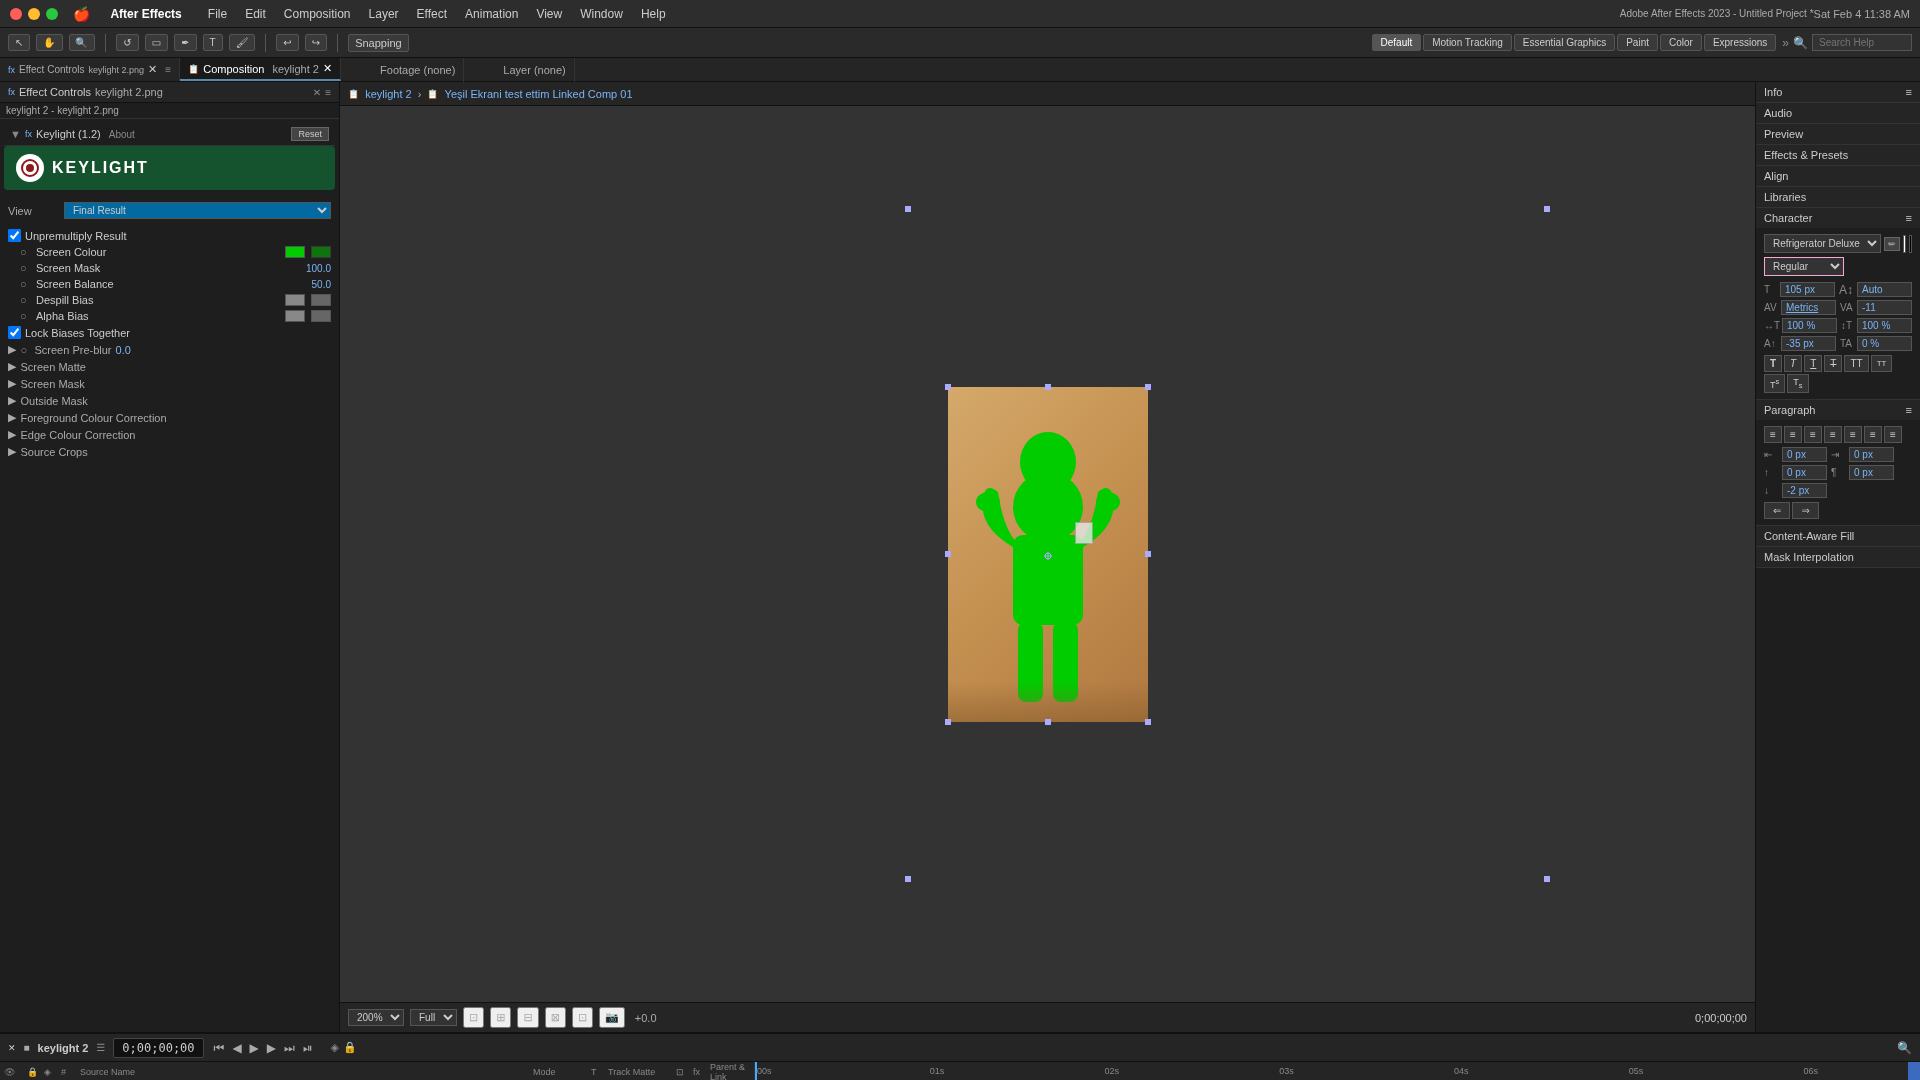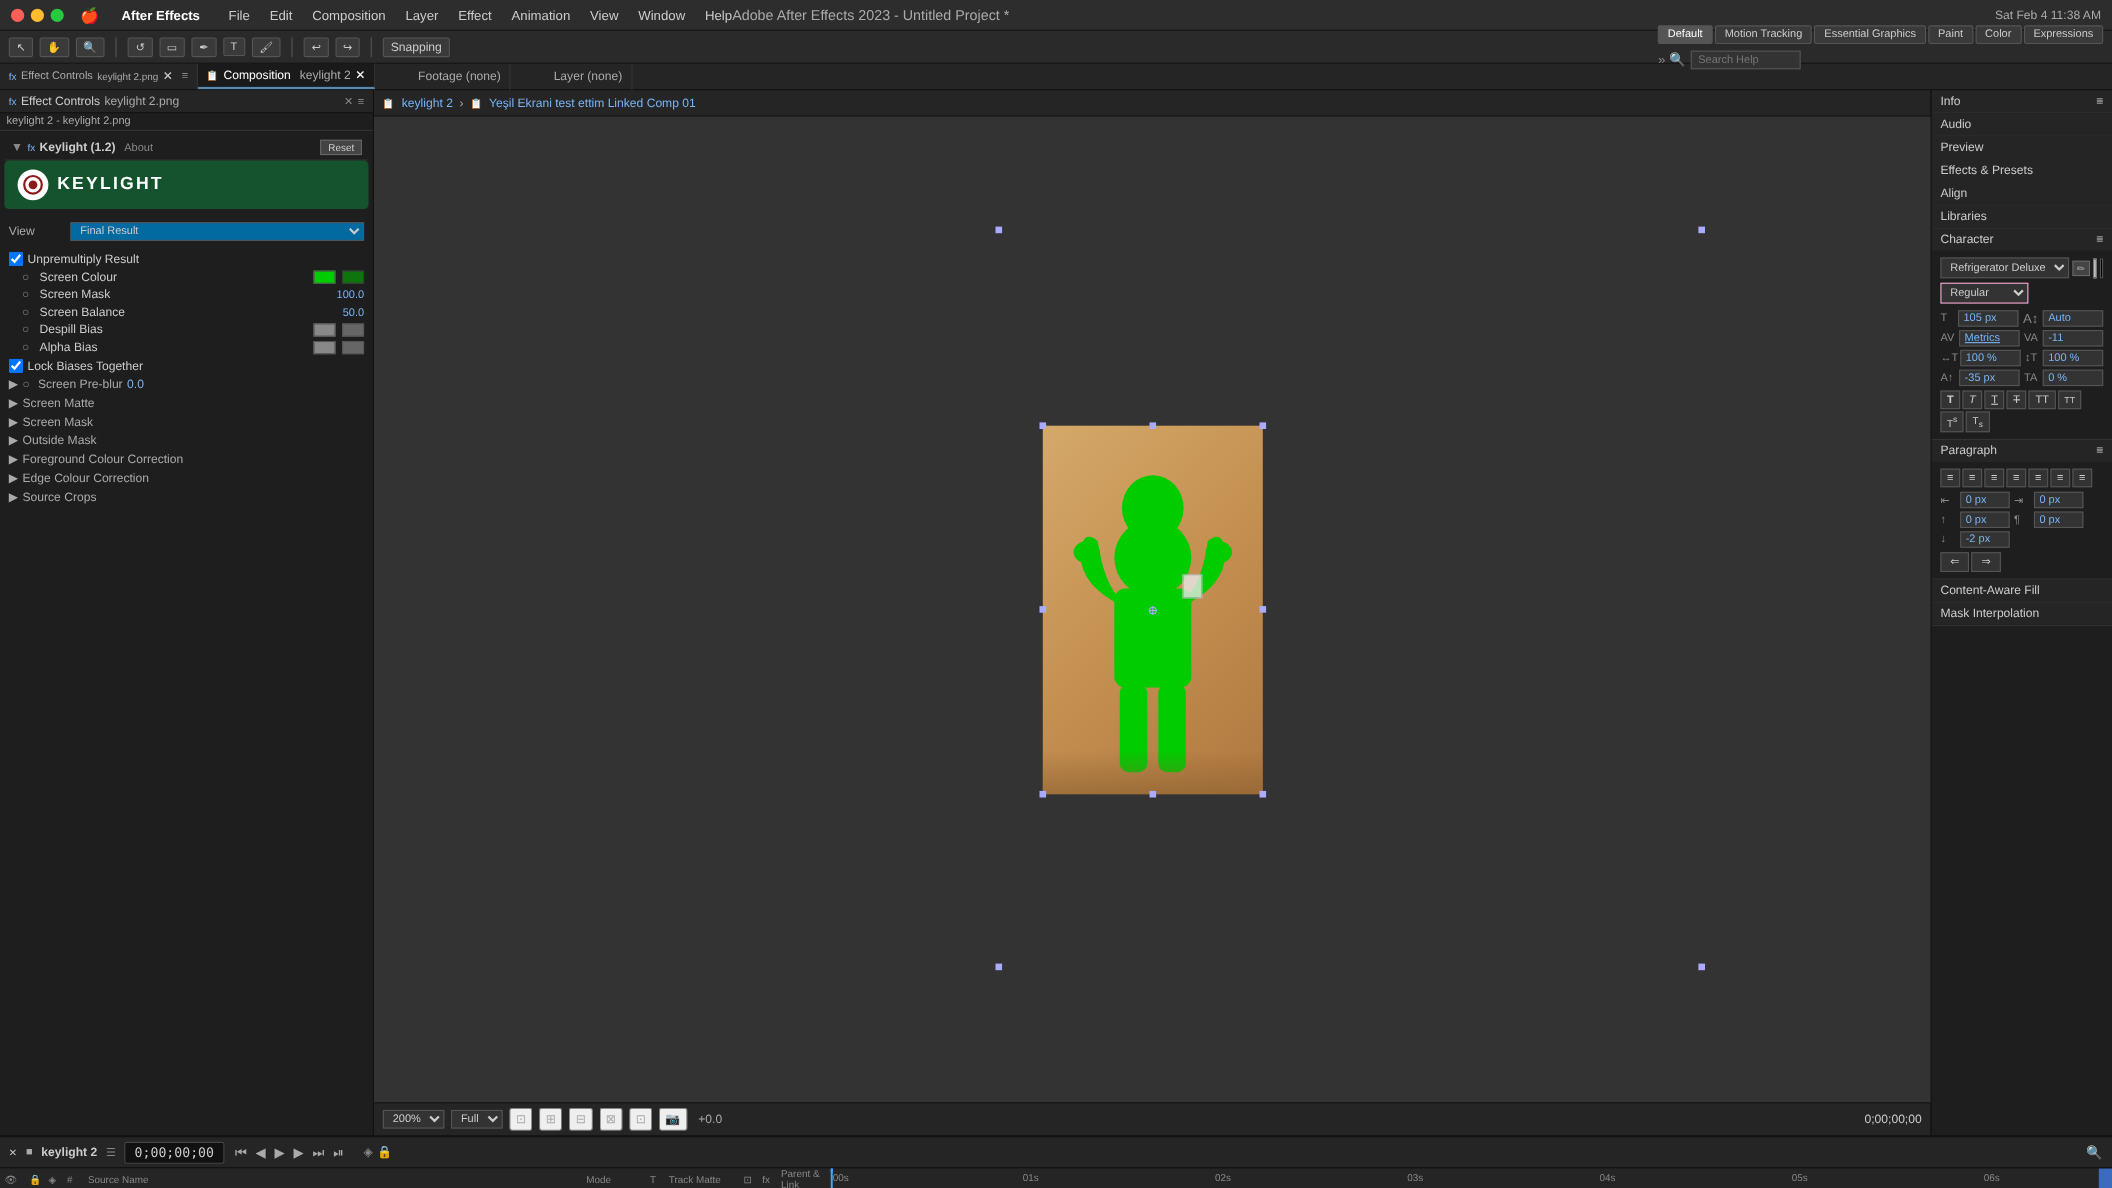--- a/index.html
+++ b/index.html
@@ -8,21 +8,21 @@
     
     #title-bar { background: #2d2d2d; height: 28px; display: flex; align-items: center; padding: 0 10px; border-bottom: 1px solid #111; }
     #title-bar .mac-buttons { display: flex; gap: 6px; margin-right: 15px; }
     .mac-btn { width: 12px; height: 12px; border-radius: 50%; cursor: pointer; }
     .mac-btn.red { background: #ff5f57; }
     .mac-btn.yellow { background: #febc2e; }
     .mac-btn.green { background: #28c840; }
     #title-bar .app-menus { display: flex; gap: 18px; align-items: center; font-size: 12px; color: #ccc; }
     #title-bar .app-menus span { cursor: pointer; }
     #title-bar .app-name { color: #fff; font-weight: bold; margin-right: 8px; }
-    #title-bar .title-center { flex: 1; text-align: left; font-size: 13px; color: #aaa; }
+    #title-bar .title-center { flex: 1; text-align: right; font-size: 10px; color: #aaa; }
     #title-bar .title-right { font-size: 11px; color: #aaa; display: flex; align-items: center; gap: 10px; }
 
     
     #toolbar { background: #2a2a2a; height: 30px; display: flex; align-items: center; padding: 0 8px; border-bottom: 1px solid #111; gap: 6px; }
     .toolbar-btn { background: #3a3a3a; border: 1px solid #555; color: #ccc; padding: 2px 6px; font-size: 10px; cursor: pointer; border-radius: 2px; }
     .toolbar-separator { width: 1px; height: 18px; background: #555; margin: 0 4px; }
     .toolbar-snap { display: flex; align-items: center; gap: 4px; background: #3a3a3a; border: 1px solid #555; padding: 2px 6px; border-radius: 2px; }
     .workspace-tabs { display: flex; gap: 2px; margin-left: auto; }
     .workspace-tab { background: #3a3a3a; border: 1px solid #555; color: #ccc; padding: 2px 8px; font-size: 10px; cursor: pointer; border-radius: 2px; }
     .workspace-tab.active { background: #555; color: #fff; }
@@ -146,21 +146,21 @@
   <button class="toolbar-btn">✒</button>
   <button class="toolbar-btn">T</button>
   <button class="toolbar-btn">🖌</button>
   <div class="toolbar-separator"></div>
   <button class="toolbar-btn">↩</button>
   <button class="toolbar-btn">↪</button>
   <div class="toolbar-separator"></div>
   <div class="toolbar-snap">
     <span>Snapping</span>
   </div>
-  <div style="margin-left:auto; display:flex; align-items:flex-start; gap:6px;flex-direction:column;">
+  <div style="margin-left:auto; display:flex; align-items:center; gap:6px;">
     <div class="workspace-tabs">
       <button class="workspace-tab active">Default</button>
       <button class="workspace-tab">Motion Tracking</button>
       <button class="workspace-tab">Essential Graphics</button>
       <button class="workspace-tab">Paint</button>
       <button class="workspace-tab">Color</button>
       <button class="workspace-tab">Expressions</button>
     </div>
     <div style="display:flex; gap:4px; align-items:center;">
       <span style="color:#888; font-size:12px; cursor:pointer;">»</span>
@@ -211,21 +211,21 @@
 
     <div style="padding: 2px 6px; font-size:10px; color:#aaa; border-bottom:1px solid #333;">
       <span>keylight 2 - keylight 2.png</span>
     </div>
 
     <div id="effect-controls-content">
 
       <div style="padding: 4px 6px; display:flex; align-items:center; gap:4px; border-bottom:1px solid #333;">
         <span style="cursor:pointer; color:#888;">▼</span>
         <span style="color:#7ab4f5; font-size:9px;">fx</span>
-        <span style="font-weight:bold; color:#ccc;">Keylight (1.2)</span>
+        <span style="font-weight:normal; color:#ccc;">Keylight (1.2)</span>
         <span style="color:#888; font-size:10px; margin-left:4px;">About</span>
         <button style="background:#444; border:1px solid #666; color:#ccc; font-size:9px; padding:1px 6px; cursor:pointer; margin-left:auto;">Reset</button>
       </div>
 
       <div class="keylight-header">
         <div class="keylight-logo">
           <svg width="20" height="20" viewBox="0 0 20 20">
               <circle cx="10" cy="10" r="8" fill="none" stroke="#8b1a1a" stroke-width="2"></circle>
               <circle cx="10" cy="10" r="4" fill="#8b1a1a"></circle>
             </svg>

